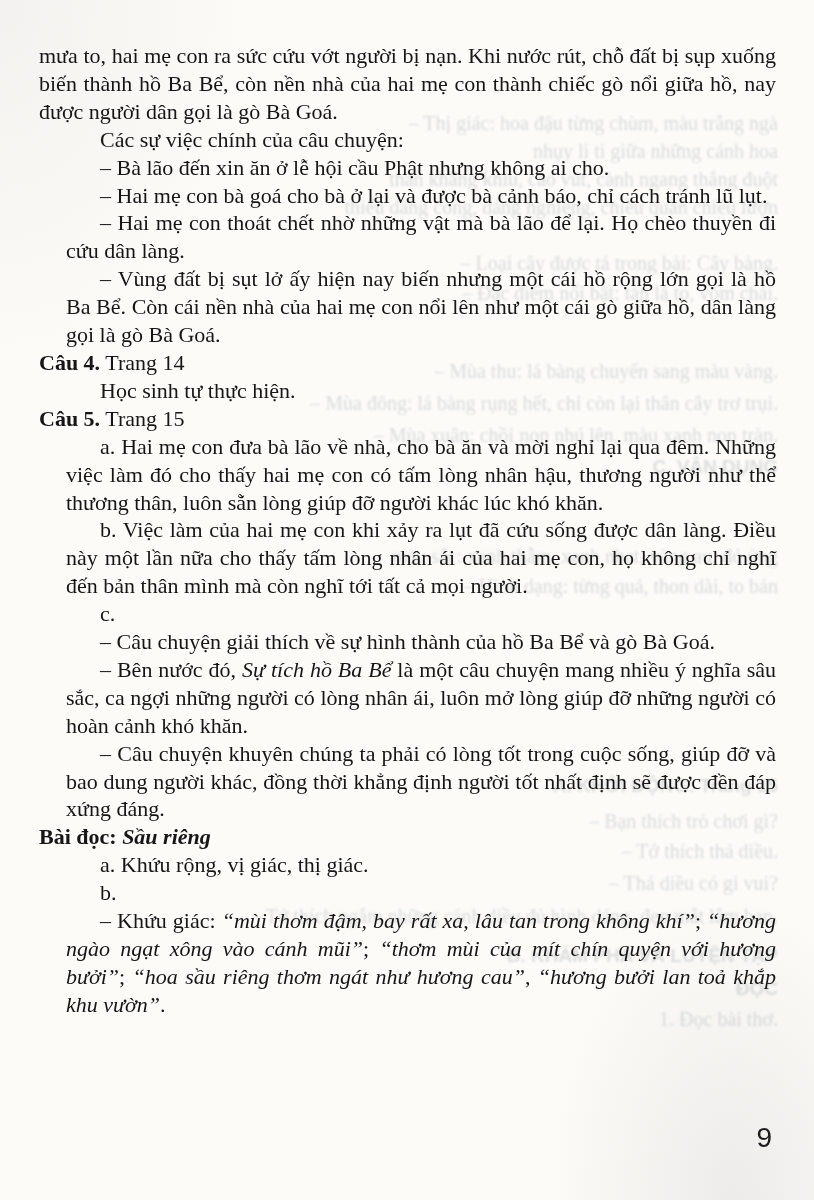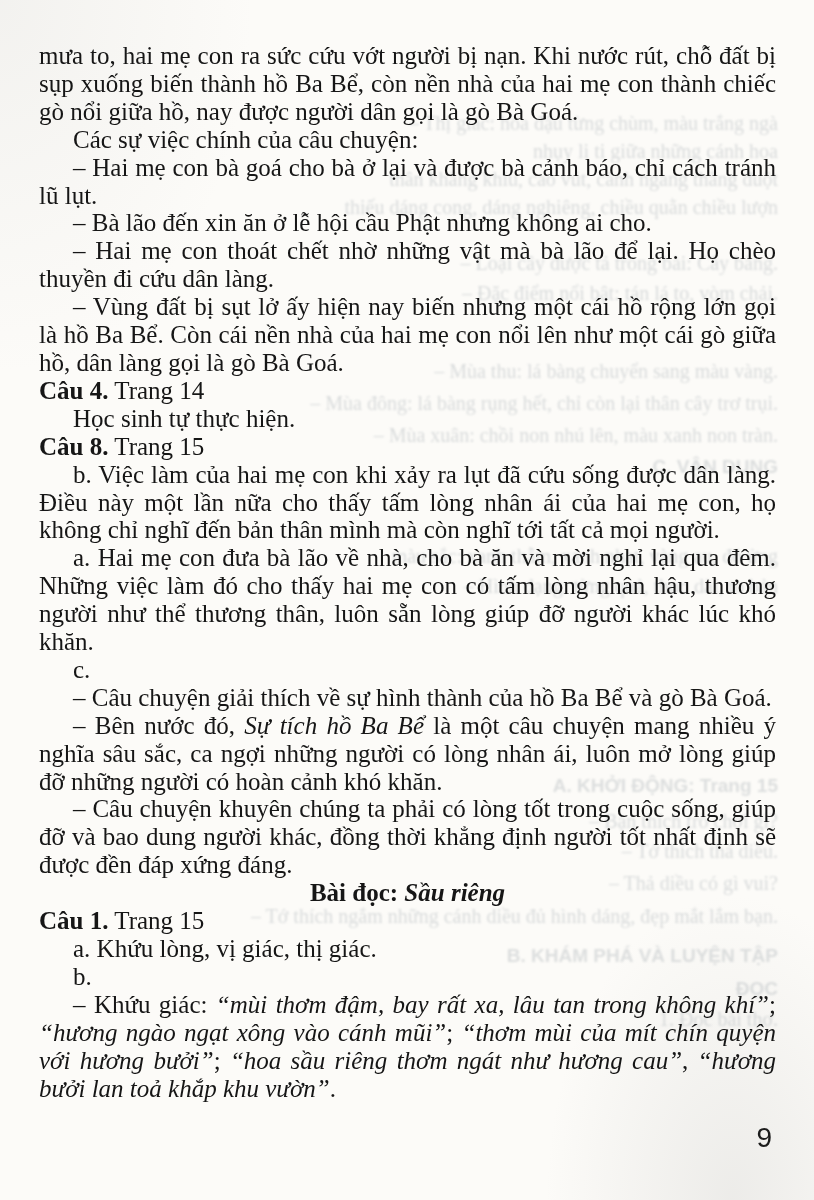--- a/index.html
+++ b/index.html
@@ -8,25 +8,25 @@
     position:relative;width:814px;height:1200px;overflow:hidden;
     background:
       radial-gradient(ellipse at 90% 100%, rgba(190,190,188,.25) 0%, rgba(190,190,188,0) 18%),
       radial-gradient(ellipse at 0% 0%, rgba(200,200,198,.18) 0%, rgba(200,200,198,0) 22%),
       #fcfbf8;
     color:#161616;
   }
   
   .text-block{
     position:absolute;left:39px;top:42px;width:737px;
-    font-size:25px;line-height:27.9px;text-align:justify;
+    font-size:22px;line-height:27.9px;text-align:justify;
   }
   p.para{margin:0;padding:0;}
-  p.indent{text-indent:34px;}
-  p.center{text-align:center;text-indent:0;}
+  p.indent{text-indent:34px;margin-left:27px;}
+  p.center{text-indent:0;}
   .b{font-weight:bold;}
   .i{font-style:italic;font-family:Liberation Serif, serif;}
   .vicon{display:inline-block;width:24px;height:15px;margin-right:7px;vertical-align:-1px;color:#161616;}
   .vicon svg{display:block;}
   
   .bleed-layer{position:absolute;inset:0;pointer-events:none;}
   .bleed-line{
     position:absolute;right:36px;white-space:nowrap;
     font-size:20px;color:#a9b0b5;opacity:.42;filter:blur(1.1px);
   }
@@ -60,33 +60,32 @@
       <div class="bleed-line" style="top: 840px;">– Tớ thích thả diều.</div>
       <div class="bleed-line" style="top: 872px;">– Thả diều có gì vui?</div>
       <div class="bleed-line" style="top: 905px;">– Tớ thích ngắm những cánh diều đủ hình dáng, đẹp mắt lắm bạn.</div>
       <div class="bleed-line bold" style="top: 945px;">B. KHÁM PHÁ VÀ LUYỆN TẬP</div>
       <div class="bleed-line bold" style="top: 978px;">ĐỌC</div>
       <div class="bleed-line" style="top: 1008px;">1. Đọc bài thơ.</div>
     </div>
   <div class="text-block">
       <p class="para"><span>mưa to, hai mẹ con ra sức cứu vớt người bị nạn. Khi nước rút, chỗ đất bị sụp xuống biến thành hồ Ba Bể, còn nền nhà của hai mẹ con thành chiếc gò nổi giữa hồ, nay được người dân gọi là gò Bà Goá.</span></p>
       <p class="para indent"><span>Các sự việc chính của câu chuyện:</span></p>
+      <p class="para indent"><span>– Bà lão đến xin ăn ở lễ hội cầu Phật nhưng không ai cho.</span></p>
       <p class="para indent"><span>– Hai mẹ con bà goá cho bà ở lại và được bà cảnh báo, chỉ cách tránh lũ lụt.</span></p>
-      <p class="para indent"><span>– Bà lão đến xin ăn ở lễ hội cầu Phật nhưng không ai cho.</span></p>
       <p class="para indent"><span>– Hai mẹ con thoát chết nhờ những vật mà bà lão để lại. Họ chèo thuyền đi cứu dân làng.</span></p>
       <p class="para indent"><span>– Vùng đất bị sụt lở ấy hiện nay biến nhưng một cái hồ rộng lớn gọi là hồ Ba Bể. Còn cái nền nhà của hai mẹ con nổi lên như một cái gò giữa hồ, dân làng gọi là gò Bà Goá.</span></p>
       <p class="para"><span class="b">Câu 4.</span><span> Trang 14</span></p>
       <p class="para indent"><span>Học sinh tự thực hiện.</span></p>
-      <p class="para"><span class="b">Câu 8.</span><span> Trang 15</span></p>
+      <p class="para"><span class="b">Câu 5.</span><span> Trang 15</span></p>
+      <p class="para indent"><span>a. Hai mẹ con đưa bà lão về nhà, cho bà ăn và mời nghỉ lại qua đêm. Những việc làm đó cho thấy hai mẹ con có tấm lòng nhân hậu, thương người như thể thương thân, luôn sẵn lòng giúp đỡ người khác lúc khó khăn.</span></p>
       <p class="para indent"><span>b. Việc làm của hai mẹ con khi xảy ra lụt đã cứu sống được dân làng. Điều này một lần nữa cho thấy tấm lòng nhân ái của hai mẹ con, họ không chỉ nghĩ đến bản thân mình mà còn nghĩ tới tất cả mọi người.</span></p>
-      <p class="para indent"><span>a. Hai mẹ con đưa bà lão về nhà, cho bà ăn và mời nghỉ lại qua đêm. Những việc làm đó cho thấy hai mẹ con có tấm lòng nhân hậu, thương người như thể thương thân, luôn sẵn lòng giúp đỡ người khác lúc khó khăn.</span></p>
       <p class="para indent"><span>c.</span></p>
       <p class="para indent"><span>– Câu chuyện giải thích về sự hình thành của hồ Ba Bể và gò Bà Goá.</span></p>
       <p class="para indent"><span>– Bên nước đó, </span><span class="i">Sự tích hồ Ba Bể</span><span> là một câu chuyện mang nhiều ý nghĩa sâu sắc, ca ngợi những người có lòng nhân ái, luôn mở lòng giúp đỡ những người có hoàn cảnh khó khăn.</span></p>
       <p class="para indent"><span>– Câu chuyện khuyên chúng ta phải có lòng tốt trong cuộc sống, giúp đỡ và bao dung người khác, đồng thời khẳng định người tốt nhất định sẽ được đền đáp xứng đáng.</span></p>
       <p class="para center"><span class="b">Bài đọc: </span><span class="b i">Sầu riêng</span></p>
-      <p class="para"><span class="b">Câu 1.</span><span> Trang 15</span></p>
-      <p class="para indent"><span>a. Khứu lòng, vị giác, thị giác.</span></p>
+      <p class="para indent"><span>a. Khứu rộng, vị giác, thị giác.</span></p>
       <p class="para indent"><span>b.</span></p>
       <p class="para indent"><span>– Khứu giác: </span><span class="i">“mùi thơm đậm, bay rất xa, lâu tan trong không khí”</span><span>; </span><span class="i">“hương ngào ngạt xông vào cánh mũi”</span><span>; </span><span class="i">“thơm mùi của mít chín quyện với hương bưởi”</span><span>; </span><span class="i">“hoa sầu riêng thơm ngát như hương cau”</span><span>, </span><span class="i">“hương bưởi lan toả khắp khu vườn”</span><span>.</span></p>
     </div>
   <div class="page-number">9</div>
 </div>
 
 </body></html>

